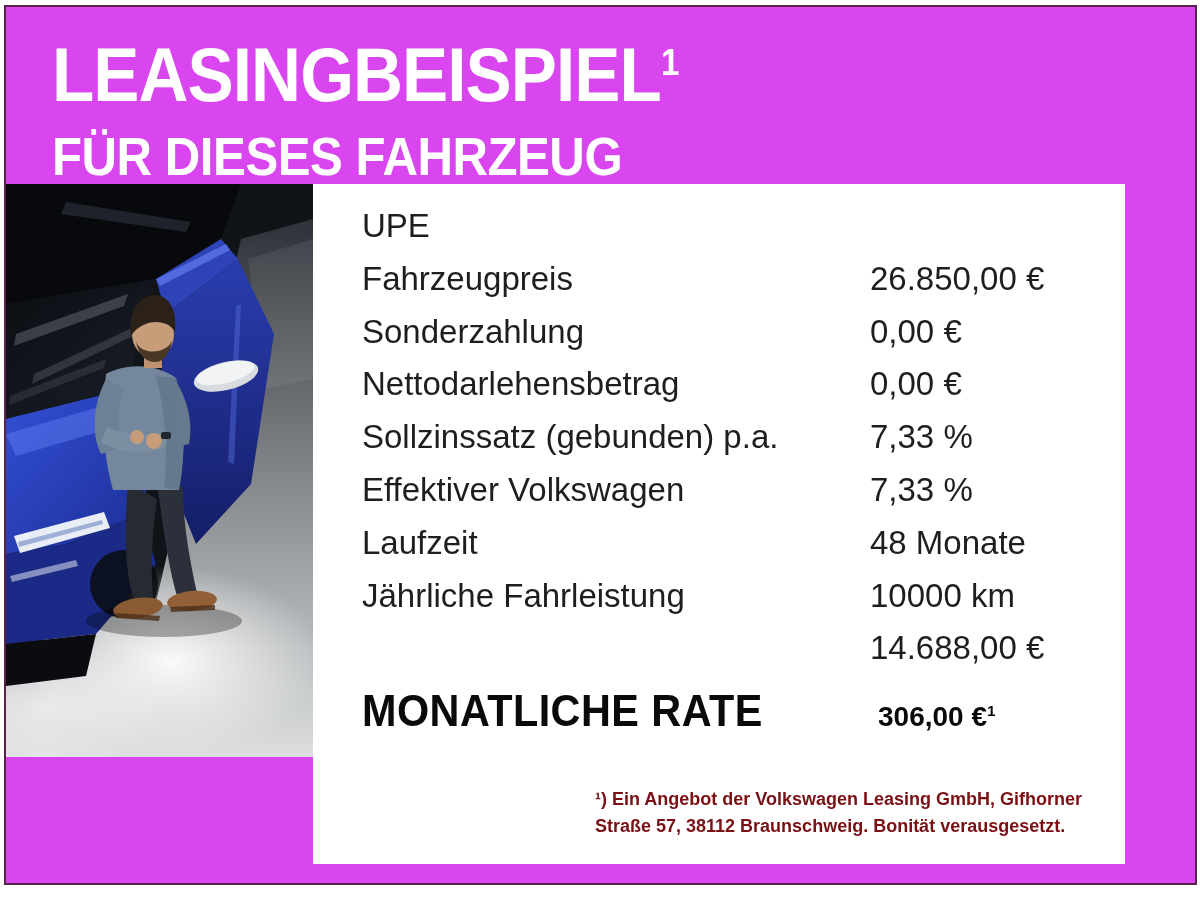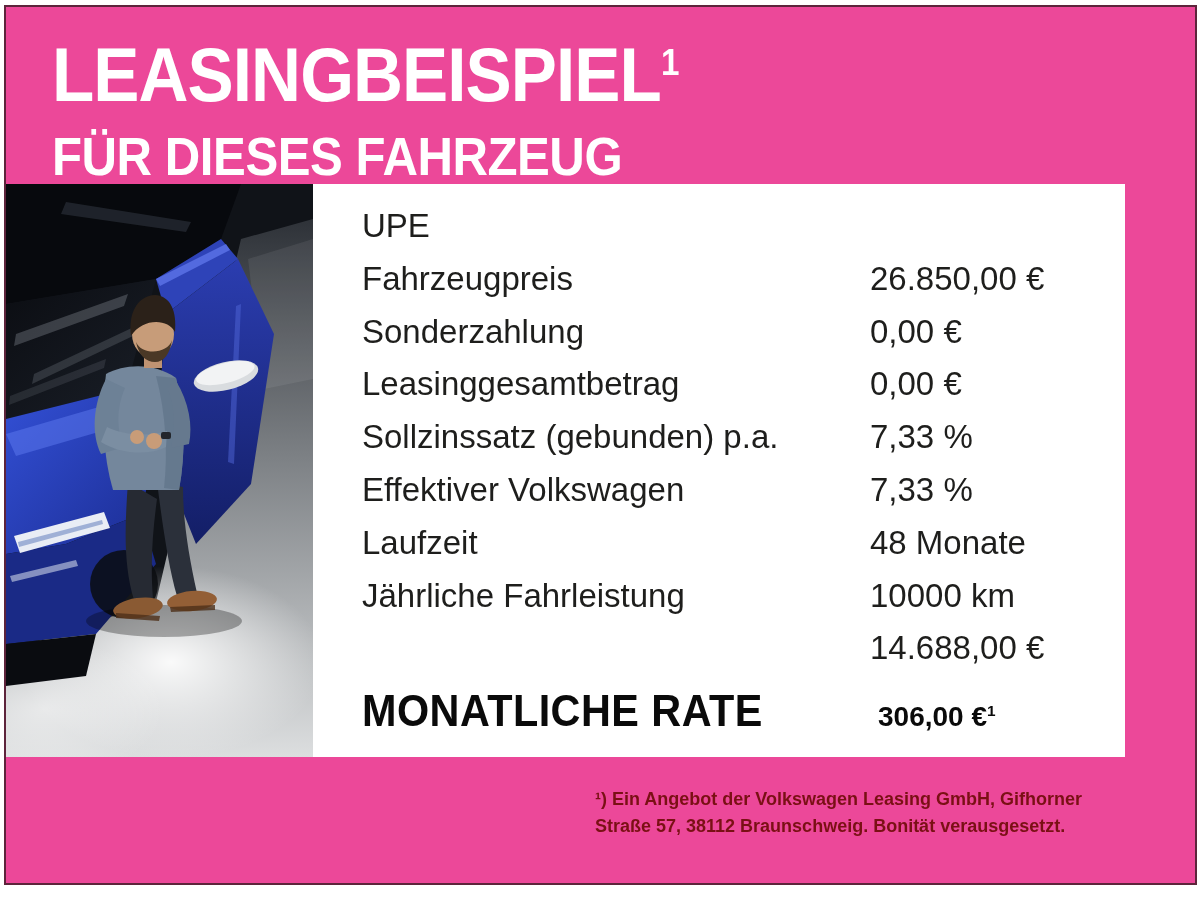--- a/index.html
+++ b/index.html
@@ -1,31 +1,31 @@
 <!DOCTYPE html>
 <html><head>
 <meta charset="utf-8">
 <style>
   html,body{margin:0;padding:0;background:#ffffff;}
   body{width:1200px;height:900px;position:relative;overflow:hidden;
        font-family:"Liberation Sans","DejaVu Sans",sans-serif;}
   .card{position:absolute;left:4px;top:5px;width:1193px;height:880px;
-        background:#ec4899;border:2px solid rgba(52,26,32,.78);box-sizing:border-box;}
+        background:#d946ef;border:2px solid rgba(52,26,32,.78);box-sizing:border-box;}
   
   .header{position:absolute;left:46px;top:28px;color:#ffffff;font-weight:bold;}
   .title1{font-size:76px;line-height:1.05;letter-spacing:-1px;
           transform:scaleX(.91);transform-origin:left top;white-space:nowrap;}
   .title1 sup{font-size:48%;vertical-align:super;letter-spacing:0;}
   .title2{font-size:54px;line-height:1.0;margin-top:14px;letter-spacing:-.5px;
           transform:scaleX(.91);transform-origin:left top;white-space:nowrap;}
   
   .photo{position:absolute;left:0px;top:177px;width:307px;height:573px;overflow:hidden;background:#101318;}
   .photo svg{display:block;}
   
-  .panel{position:absolute;left:307px;top:177px;width:812px;height:573px;background:#ffffff;
+  .panel{position:absolute;left:307px;top:177px;width:812px;height:680px;background:#ffffff;
          box-sizing:border-box;padding:16px 0 0 49px;}
   .row{position:relative;height:52.8px;line-height:52.8px;font-size:33px;color:#1e1e1c;white-space:nowrap;}
   .row .val{position:absolute;left:508px;top:0;}
   .total{position:relative;height:60px;line-height:60px;margin-top:6px;white-space:nowrap;}
   .total .tlabel{display:inline-block;font-size:44px;font-weight:bold;color:#0a0a0a;
                  transform:scaleX(.94);transform-origin:left center;letter-spacing:.5px;}
   .total .tval{position:absolute;left:516px;top:0;font-size:28px;font-weight:bold;color:#0a0a0a;}
   .total .tval sup{font-size:55%;vertical-align:super;}
   
   .footnote{position:absolute;left:589px;top:763px;color:#7a1014;font-size:18px;
@@ -133,21 +133,21 @@
         <path d="M130,158 C133,172 140,178 149,178 C158,178 164,170 166,156 C162,170 136,172 130,158 Z" fill="#4a3826"></path>
         <path d="M125,152 C122,128 132,112 149,111 C165,112 171,128 169,148 C162,134 136,134 125,152 Z" fill="#2b2119"></path>
       </g>
     </svg>
   </div>
 
   <div class="panel">
     <div class="row"><span class="lbl">UPE</span></div>
     <div class="row"><span class="lbl">Fahrzeugpreis</span><span class="val">26.850,00 €</span></div>
     <div class="row"><span class="lbl">Sonderzahlung</span><span class="val">0,00 €</span></div>
-    <div class="row"><span class="lbl">Leasinggesamtbetrag</span><span class="val">0,00 €</span></div>
+    <div class="row"><span class="lbl">Nettodarlehensbetrag</span><span class="val">0,00 €</span></div>
     <div class="row"><span class="lbl">Sollzinssatz (gebunden) p.a.</span><span class="val">7,33 %</span></div>
     <div class="row"><span class="lbl">Effektiver Volkswagen</span><span class="val">7,33 %</span></div>
     <div class="row"><span class="lbl">Laufzeit</span><span class="val">48 Monate</span></div>
     <div class="row"><span class="lbl">Jährliche Fahrleistung</span><span class="val">10000 km</span></div>
     <div class="row"><span class="val">14.688,00 €</span></div>
 
     <div class="total">
       <span class="tlabel">MONATLICHE RATE</span>
       <span class="tval"><span>306,00 €</span><sup>1</sup></span>
     </div>

